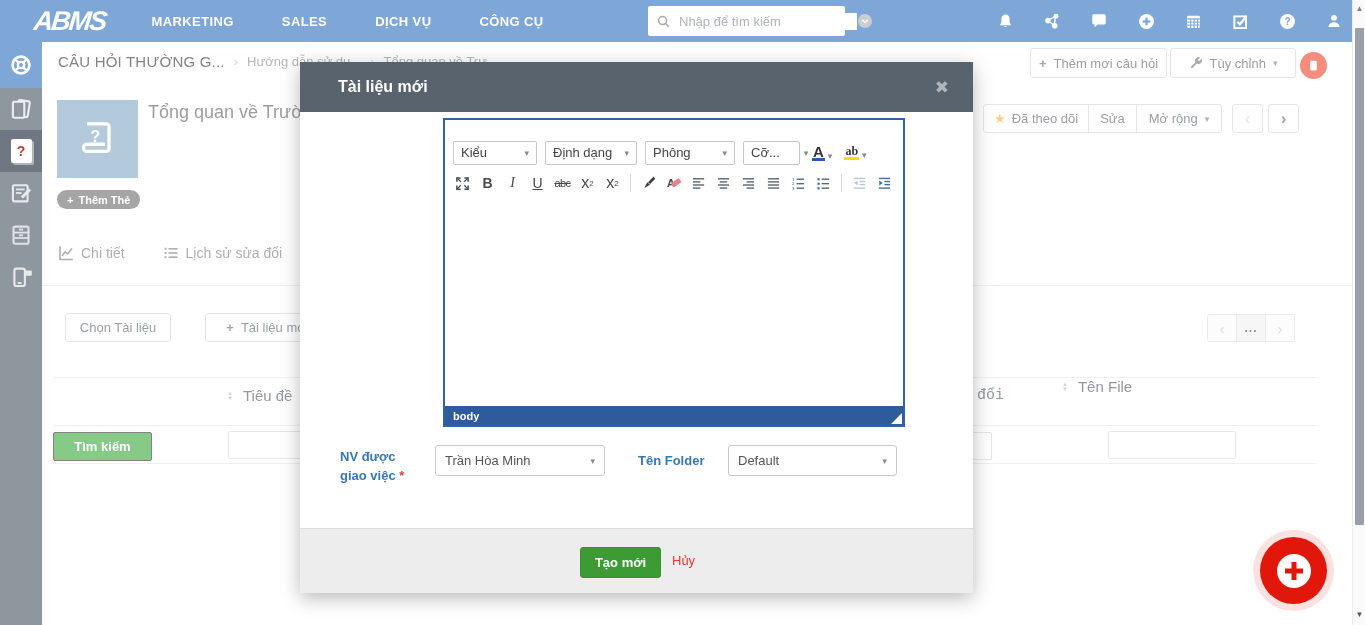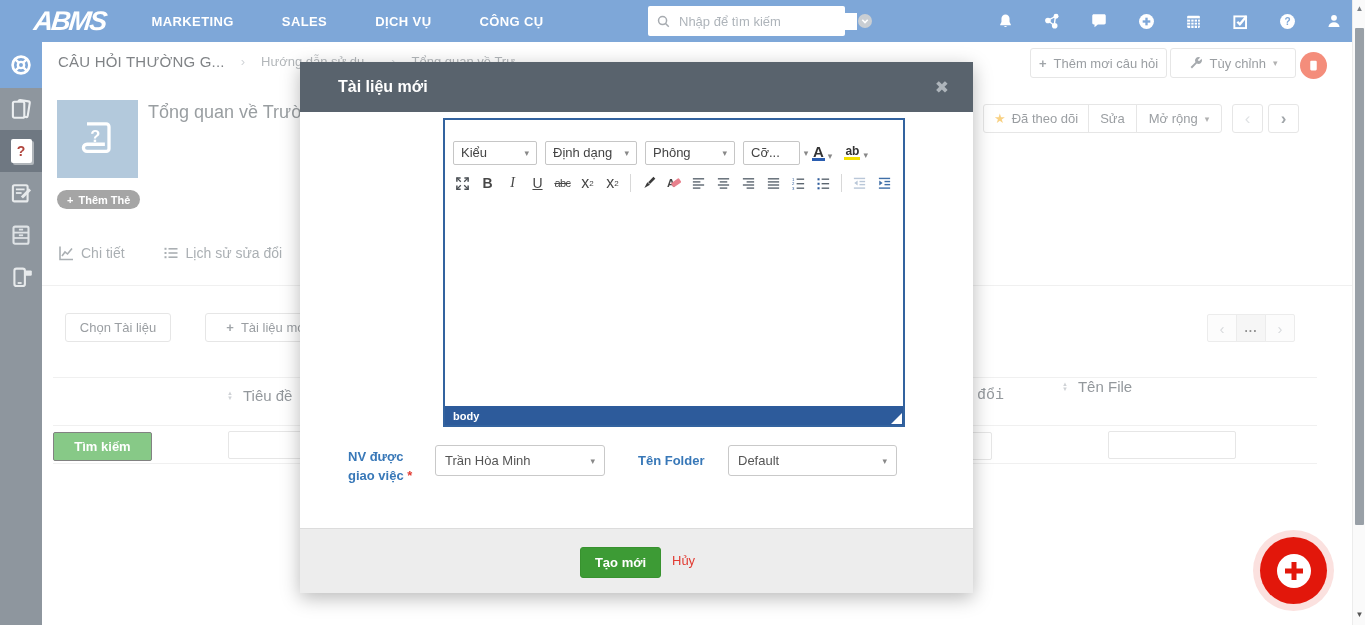--- a/index.html
+++ b/index.html
@@ -17,21 +17,21 @@
   .nav-icons{right:22px;top:0;height:42px;display:flex;align-items:center;gap:29px;}
   .nav-icons .nico{width:18px;height:18px;display:flex;align-items:center;justify-content:center;cursor:pointer;}
   
   .sidebar{left:0;top:42px;width:42px;height:583px;background:#8e969e;z-index:2;}
   .side-item{width:42px;height:42px;display:flex;align-items:center;justify-content:center;cursor:pointer;}
   .side-item.first{height:46px;background:#7ea7d8;}
   .side-item.active{background:#6f7882;}
   .book-mini{width:21px;height:24px;background:#fff;border-radius:2px;position:relative;display:flex;align-items:center;justify-content:center;font-weight:bold;color:#b0443c;font-size:14px;box-shadow:2px 2px 0 rgba(255,255,255,.45);}
   
   .content{left:42px;top:42px;width:1310px;height:583px;background:#fff;z-index:1;}
-  .crumbs{left:16px;top:0;height:38px;display:flex;align-items:center;gap:16px;}
+  .crumbs{left:16px;top:0;height:38px;display:flex;align-items:center;gap:9px;}
   .crumb1{font-size:15px;color:#3c4146;letter-spacing:.2px;}
   .crumb-sep{color:#b9bec3;font-size:13px;}
   .crumb-l{font-size:13px;color:#8b9196;cursor:pointer;}
   .btn{background:#fff;border:1px solid #d9d9d9;border-radius:3px;color:#646a70;font-size:13px;display:inline-flex;align-items:center;justify-content:center;box-sizing:border-box;cursor:pointer;font-family:inherit;}
   .pill{background:#757575;color:#fff;border-radius:10px;font-size:11px;font-weight:bold;display:inline-flex;align-items:center;height:19px;padding:0 10px;cursor:pointer;}
   .tab{display:flex;align-items:center;gap:7px;font-size:14px;color:#7d858b;cursor:pointer;}
   .hline{border-top:1px solid #e9e9e9;height:0;}
   .th{font-size:15px;color:#5a6168;display:flex;align-items:center;gap:10px;}
   .sorticon{display:flex;flex-direction:column;line-height:5px;font-size:6px;color:#b6bbc0;}
   .sinput{border:1px solid #d9d9d9;border-radius:2px;height:28px;box-sizing:border-box;font-family:inherit;padding:0 6px;font-size:13px;}
@@ -45,21 +45,21 @@
   .modal-head{height:50px;background:#59636d;display:flex;align-items:center;padding:0 24px 0 38px;box-sizing:border-box;}
   .modal-title{color:#fff;font-size:16px;font-weight:bold;flex:1;}
   .modal-close{color:#aeb5bb;font-size:17px;font-weight:bold;cursor:pointer;}
   .editor{left:143px;top:56px;width:462px;height:309px;border:2px solid #33639f;box-sizing:border-box;display:flex;flex-direction:column;background:#fff;}
   .tb-row1{height:17px;overflow:hidden;position:relative;flex:none;}
   .tb-row2{height:31px;display:flex;align-items:center;padding:0 8px;gap:8px;flex:none;}
   .ck-sel{height:24px;border:1px solid #c6c6c6;border-radius:2px;background:#fff;display:flex;align-items:center;justify-content:space-between;padding:0 7px;font-size:13px;color:#444;cursor:pointer;box-sizing:border-box;}
   .caret{font-size:9px;color:#888;}
   .colorbtn{display:flex;align-items:end;gap:3px;cursor:pointer;margin-left:4px;}
   .colA{font-size:15px;font-weight:bold;color:#333;line-height:13px;border-bottom:3px solid #2a5db0;padding:0 1px;}
-  .colBG{font-size:12px;font-weight:bold;color:#333;line-height:12px;border-bottom:3px solid #f3e000;padding:0 1px;position:relative;}
+  .colBG{font-size:12px;font-weight:bold;color:#333;line-height:12px;border-bottom:3px solid #f3e000;padding:0 1px;position:relative;font-family:Liberation Serif, serif;}
   .tb-row3{height:30px;display:flex;align-items:center;padding:0 6px;gap:2px;flex:none;}
   .ti{width:23px;height:24px;display:flex;align-items:center;justify-content:center;cursor:pointer;color:#474747;}
   .ti.b{font-weight:bold;font-size:14px;}
   .ti.i{font-style:italic;font-family:"Liberation Serif","DejaVu Serif",serif;font-size:14px;}
   .ti.u{text-decoration:underline;font-size:14px;}
   .ti.s{text-decoration:line-through;font-size:11px;letter-spacing:-.5px;}
   .ti sub,.ti sup{font-size:8px;}
   .tsep{width:1px;height:18px;background:#d8d8d8;margin:0 4px;}
   .ck-area{flex:1;background:#fff;}
   .ck-path{height:19px;background:#2d5b9b;display:flex;align-items:center;position:relative;flex:none;}
@@ -532,21 +532,21 @@
             </svg>
         </span>
       </div>
       <div class="ck-area"></div>
       <div class="ck-path">
         <span>body</span>
         <div class="ck-grip"></div>
       </div>
     </div>
 
-    <div class="abs" style="left:40px;top:385px;width:95px;margin-left:8px;">
+    <div class="abs" style="left:40px;top:385px;width:95px;">
       <div class="flabel"><span>NV được</span></div>
       <div class="flabel"><span>giao việc</span> <span class="req">*</span></div>
     </div>
     <div class="abs fselect" style="left:135px;top:383px;width:170px;">
       <span>Trần Hòa Minh</span>
       <span class="caret">▾</span>
     </div>
     <div class="abs flabel" style="left:338px;top:389px;">Tên Folder</div>
     <div class="abs fselect" style="left:428px;top:383px;width:169px;">
       <span>Default</span>

